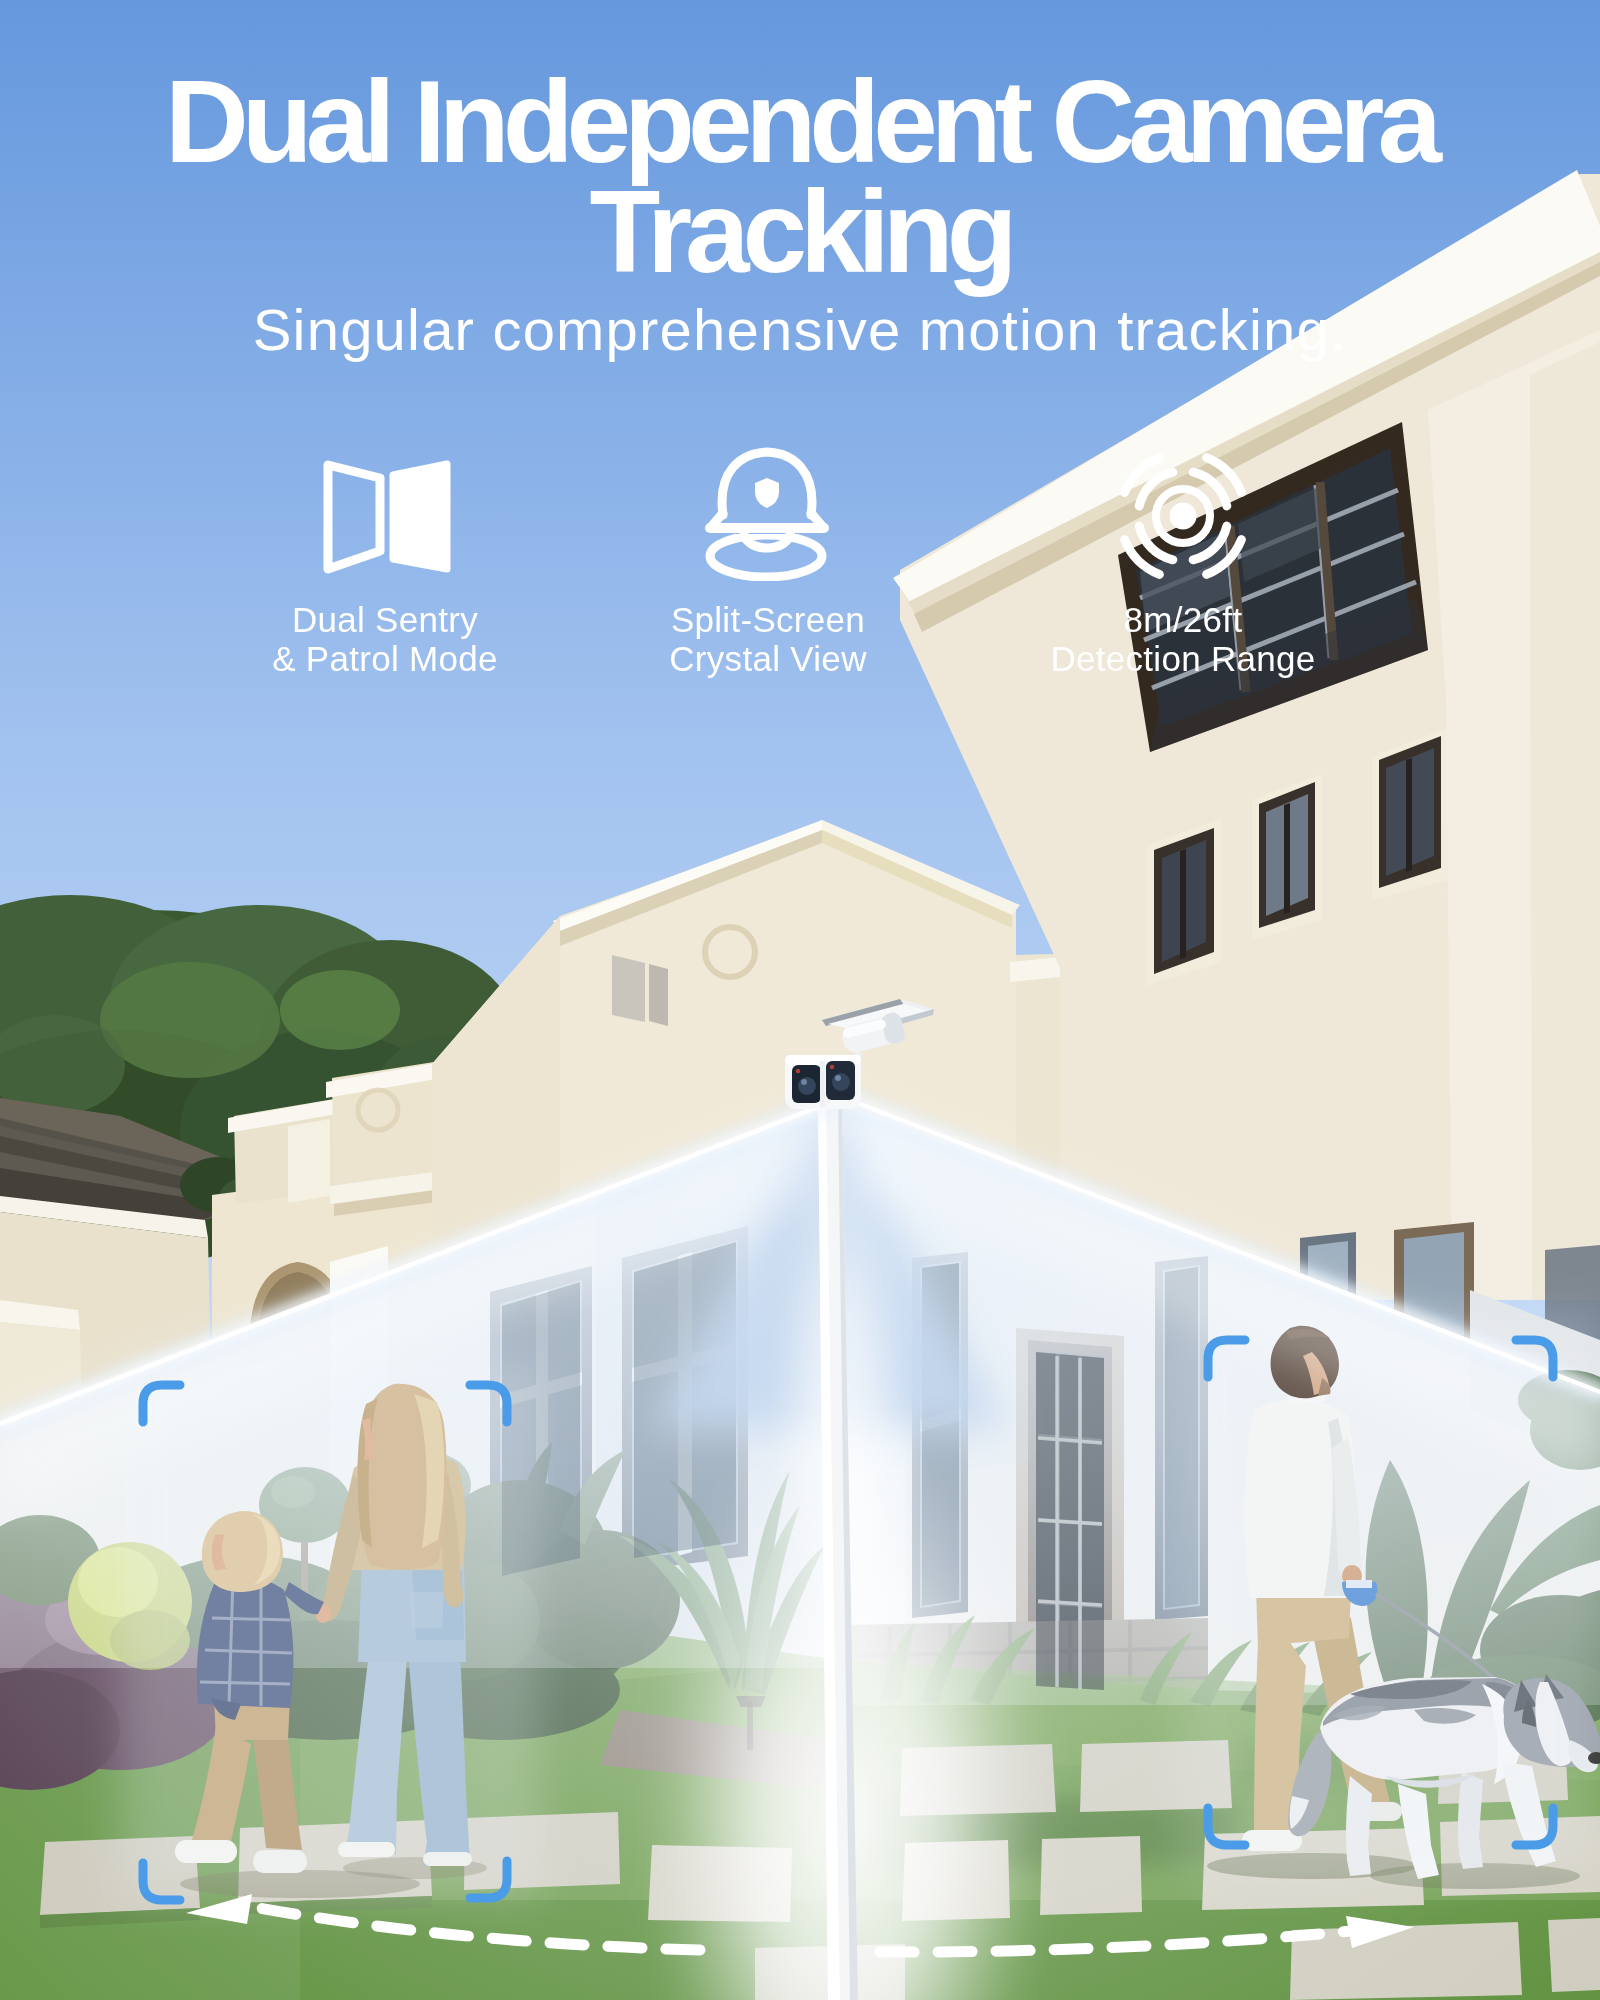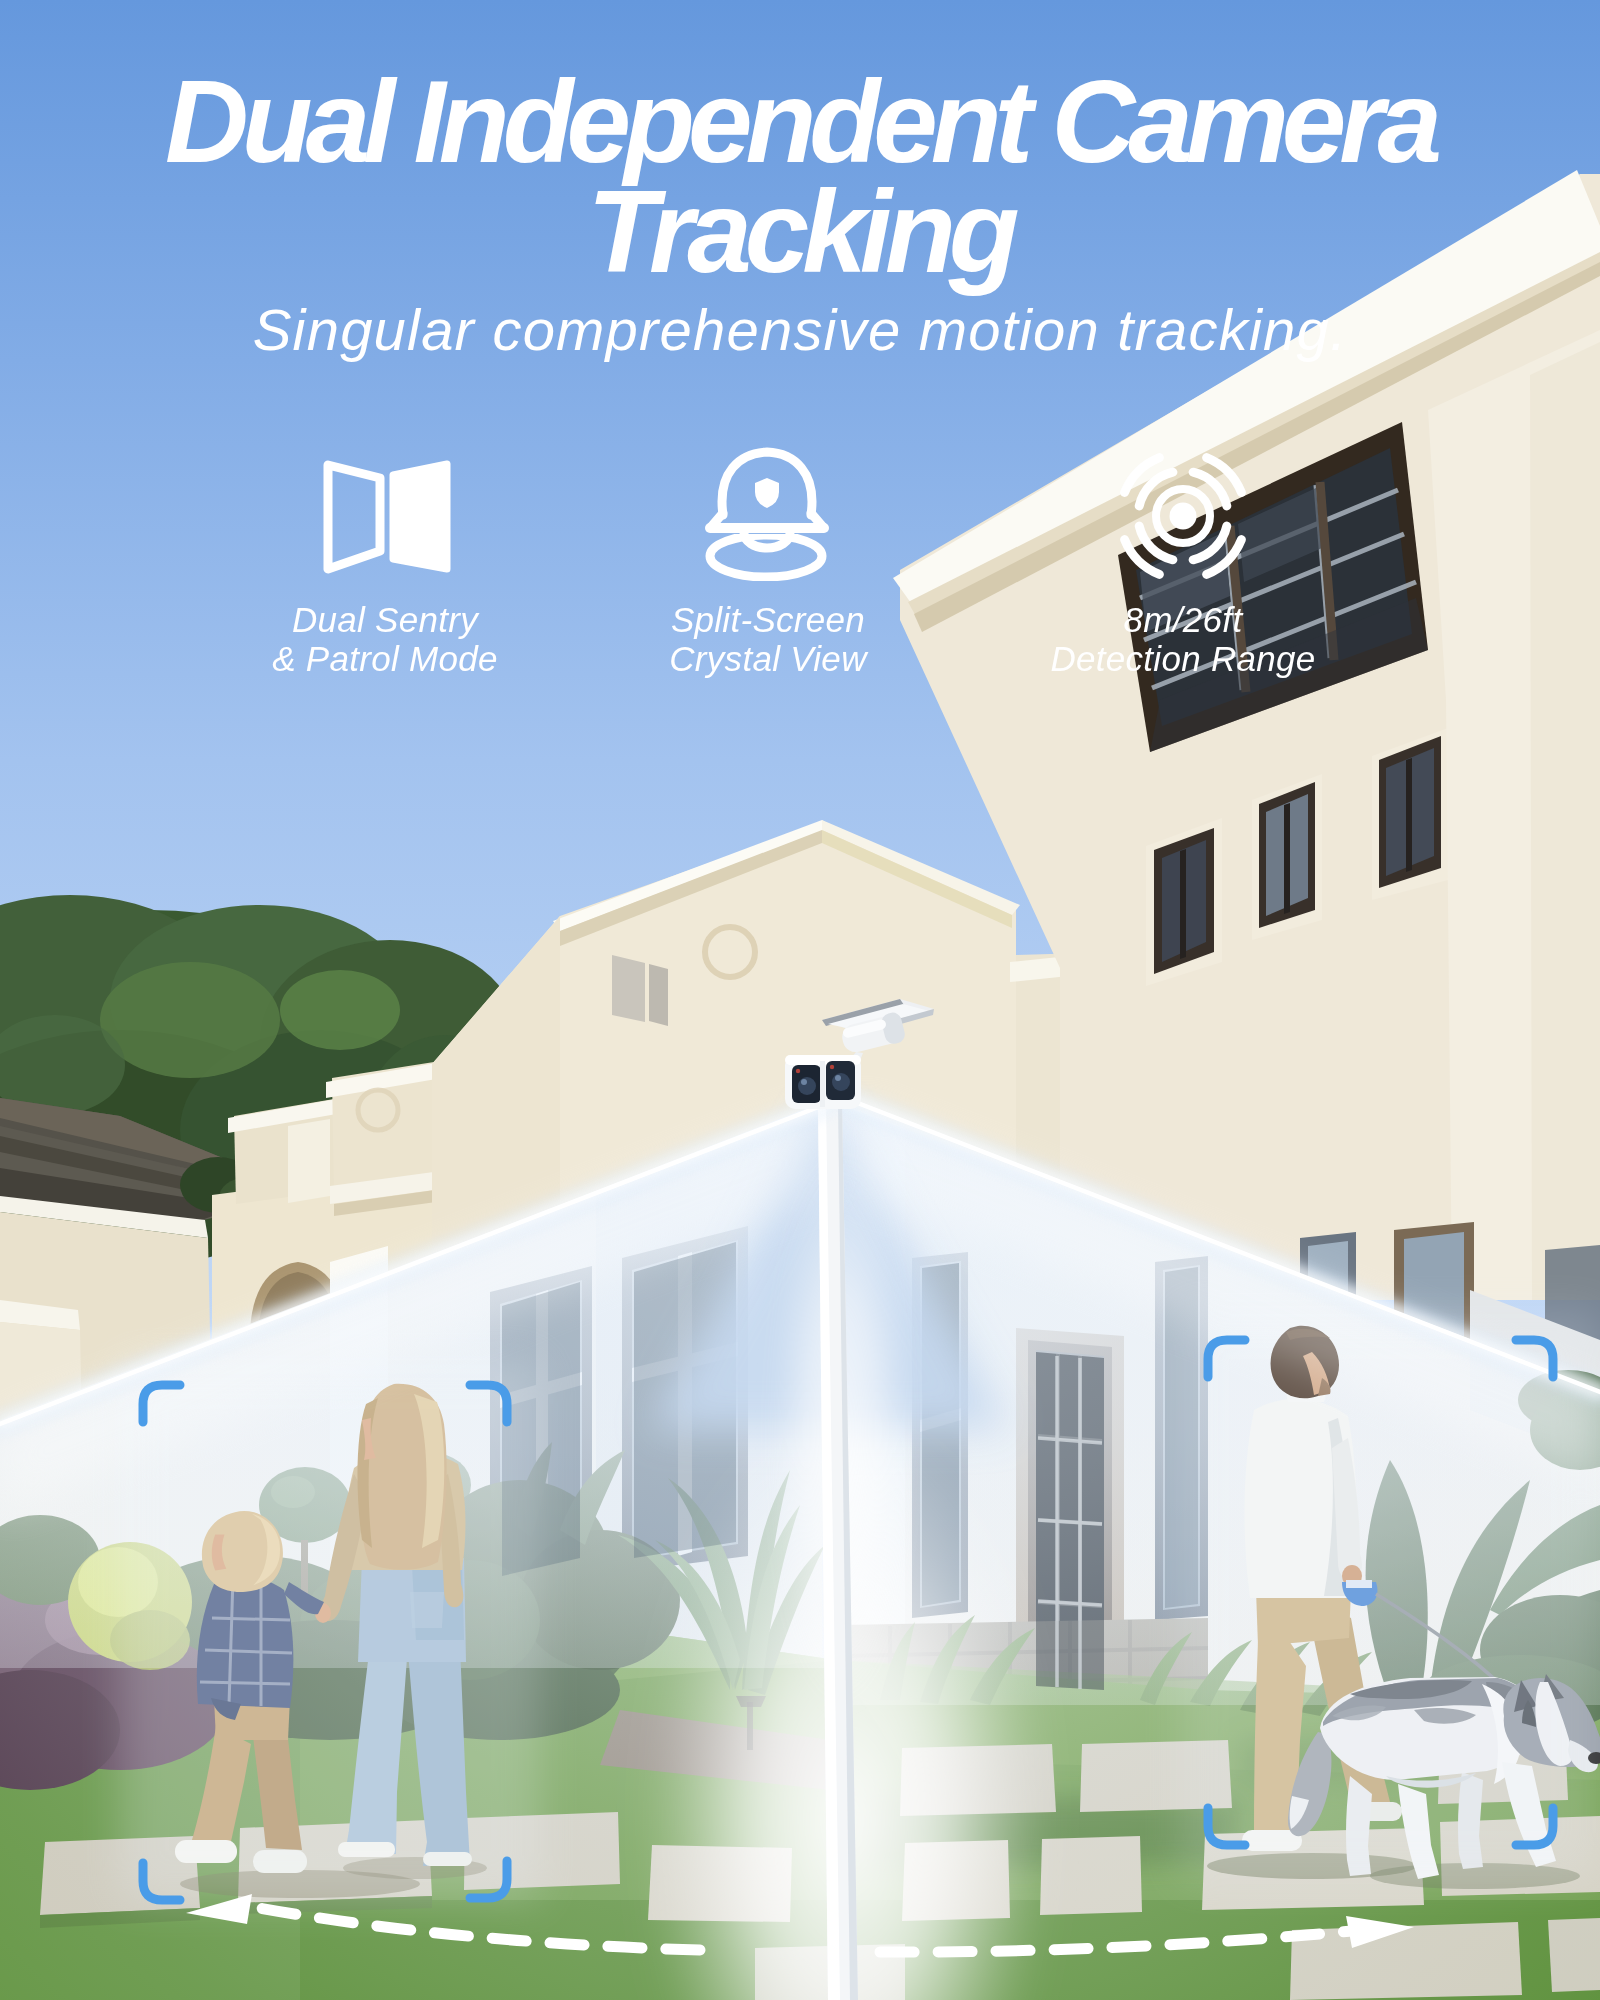--- a/index.html
+++ b/index.html
@@ -1,17 +1,17 @@
 <!DOCTYPE html>
 <html><head>
 <meta charset="utf-8">
 <style>
   html,body{margin:0;padding:0}
   .page{position:relative;width:1600px;height:2000px;overflow:hidden;
-        font-family:"Liberation Sans",sans-serif;font-style:italic;}
+        font-family:"Liberation Sans",sans-serif;}
   svg{position:absolute;left:0;top:0;display:block}
 </style>
 </head>
 <body>
 <div class="page">
 <svg width="1600" height="2000" viewBox="0 0 1600 2000">
 <defs>
   <linearGradient id="sky" x1="0" y1="0" x2="0" y2="1">
     <stop offset="0" stop-color="#6598dd"></stop>
     <stop offset="0.18" stop-color="#82ace6"></stop>

